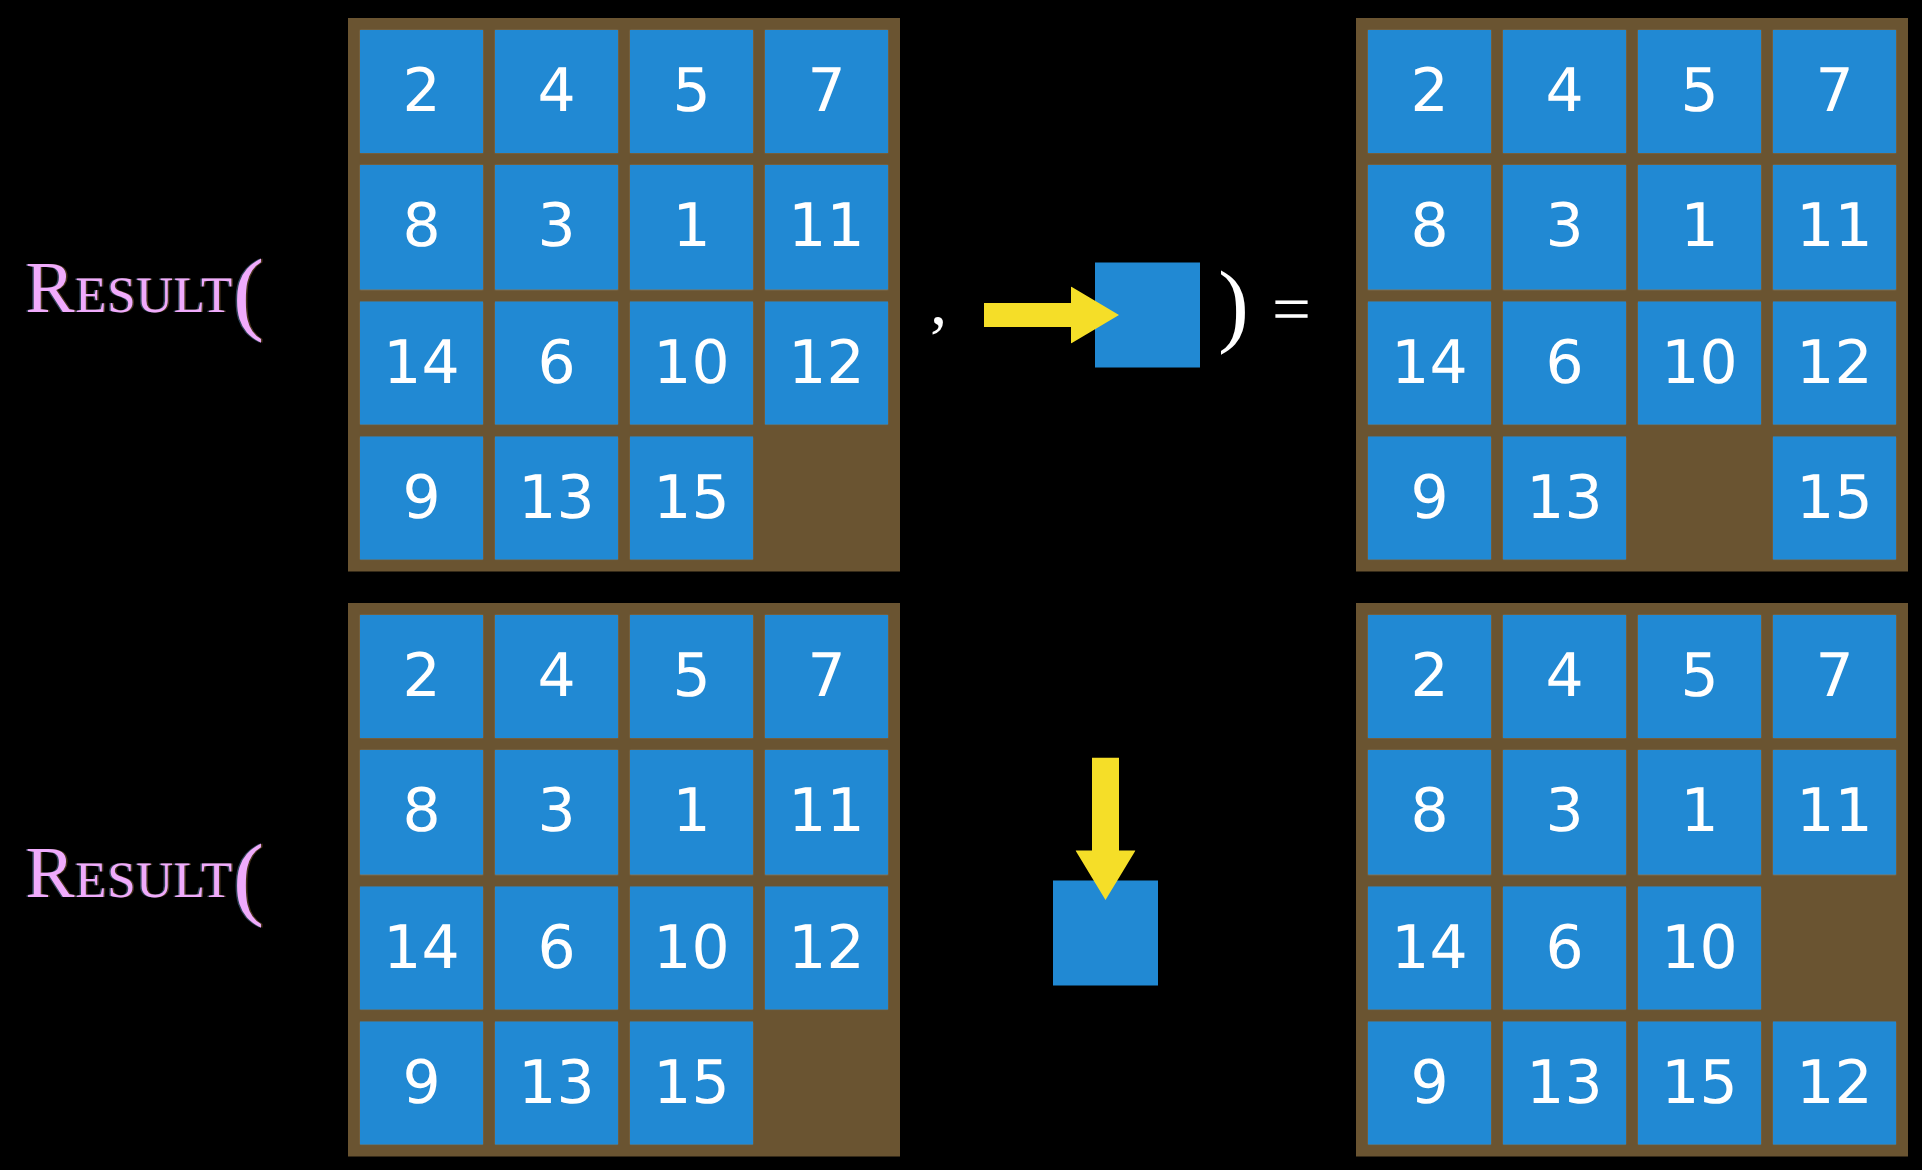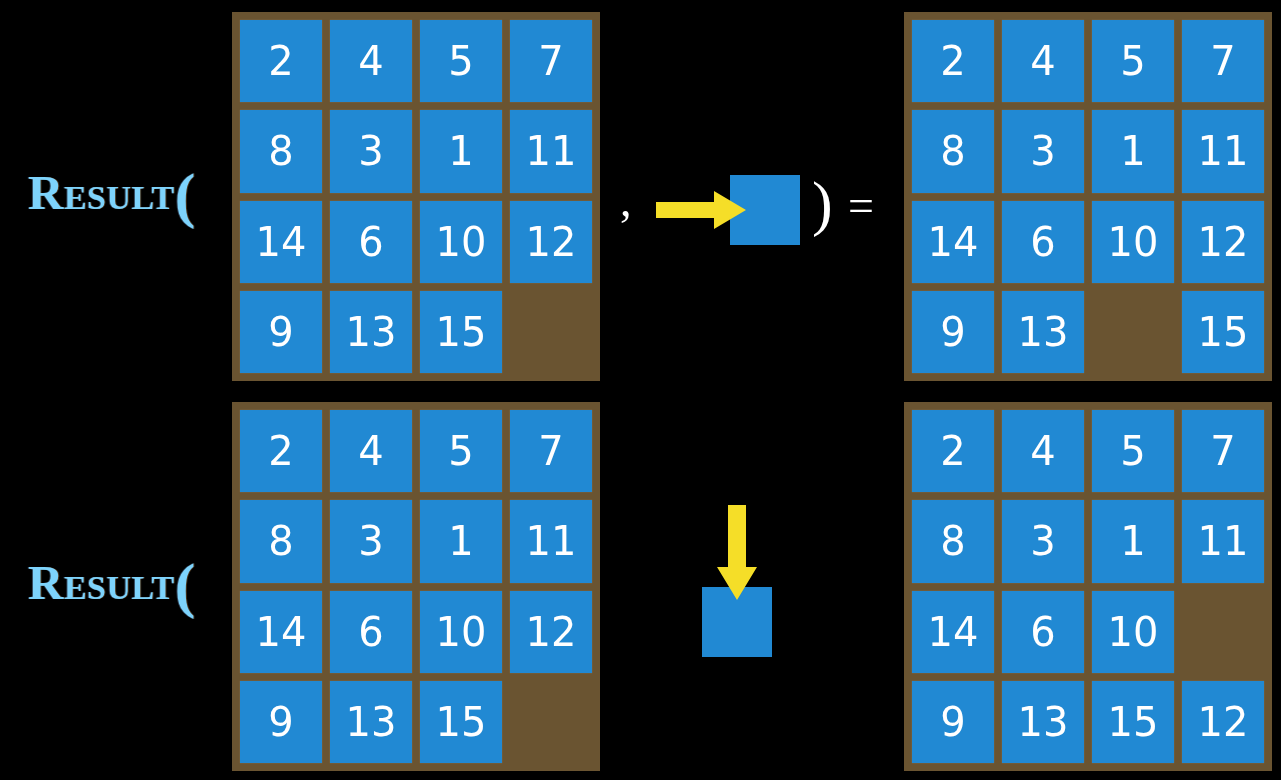--- a/index.html
+++ b/index.html
@@ -28,32 +28,31 @@
     left: 0;
     width: 1281px;
     height: 390px;
   }
   .eq-row.row-1 { top: 0; }
   .eq-row.row-2 { top: 390px; }
 
   
   .result-label {
     position: absolute;
-    left: 28px;
+    left: 17px;
     top: 50%;
     transform: translateY(-50%);
-    color: #7dd3fc;
+    color: #f0abfc;
     font-family: "Liberation Serif", serif;
     font-size: 49px;
     line-height: 1;
     font-variant: small-caps;
     letter-spacing: 0.5px;
     white-space: nowrap;
     text-shadow: 1px 0 0 rgba(210,150,80,0.35), -1px 0 0 rgba(120,170,225,0.4);
-    font-weight: bold;
   }
   .result-label .paren-open {
     font-variant: normal;
     font-size: 62px;
     vertical-align: -7px;
   }
 
   
   .comma {
     position: absolute;

